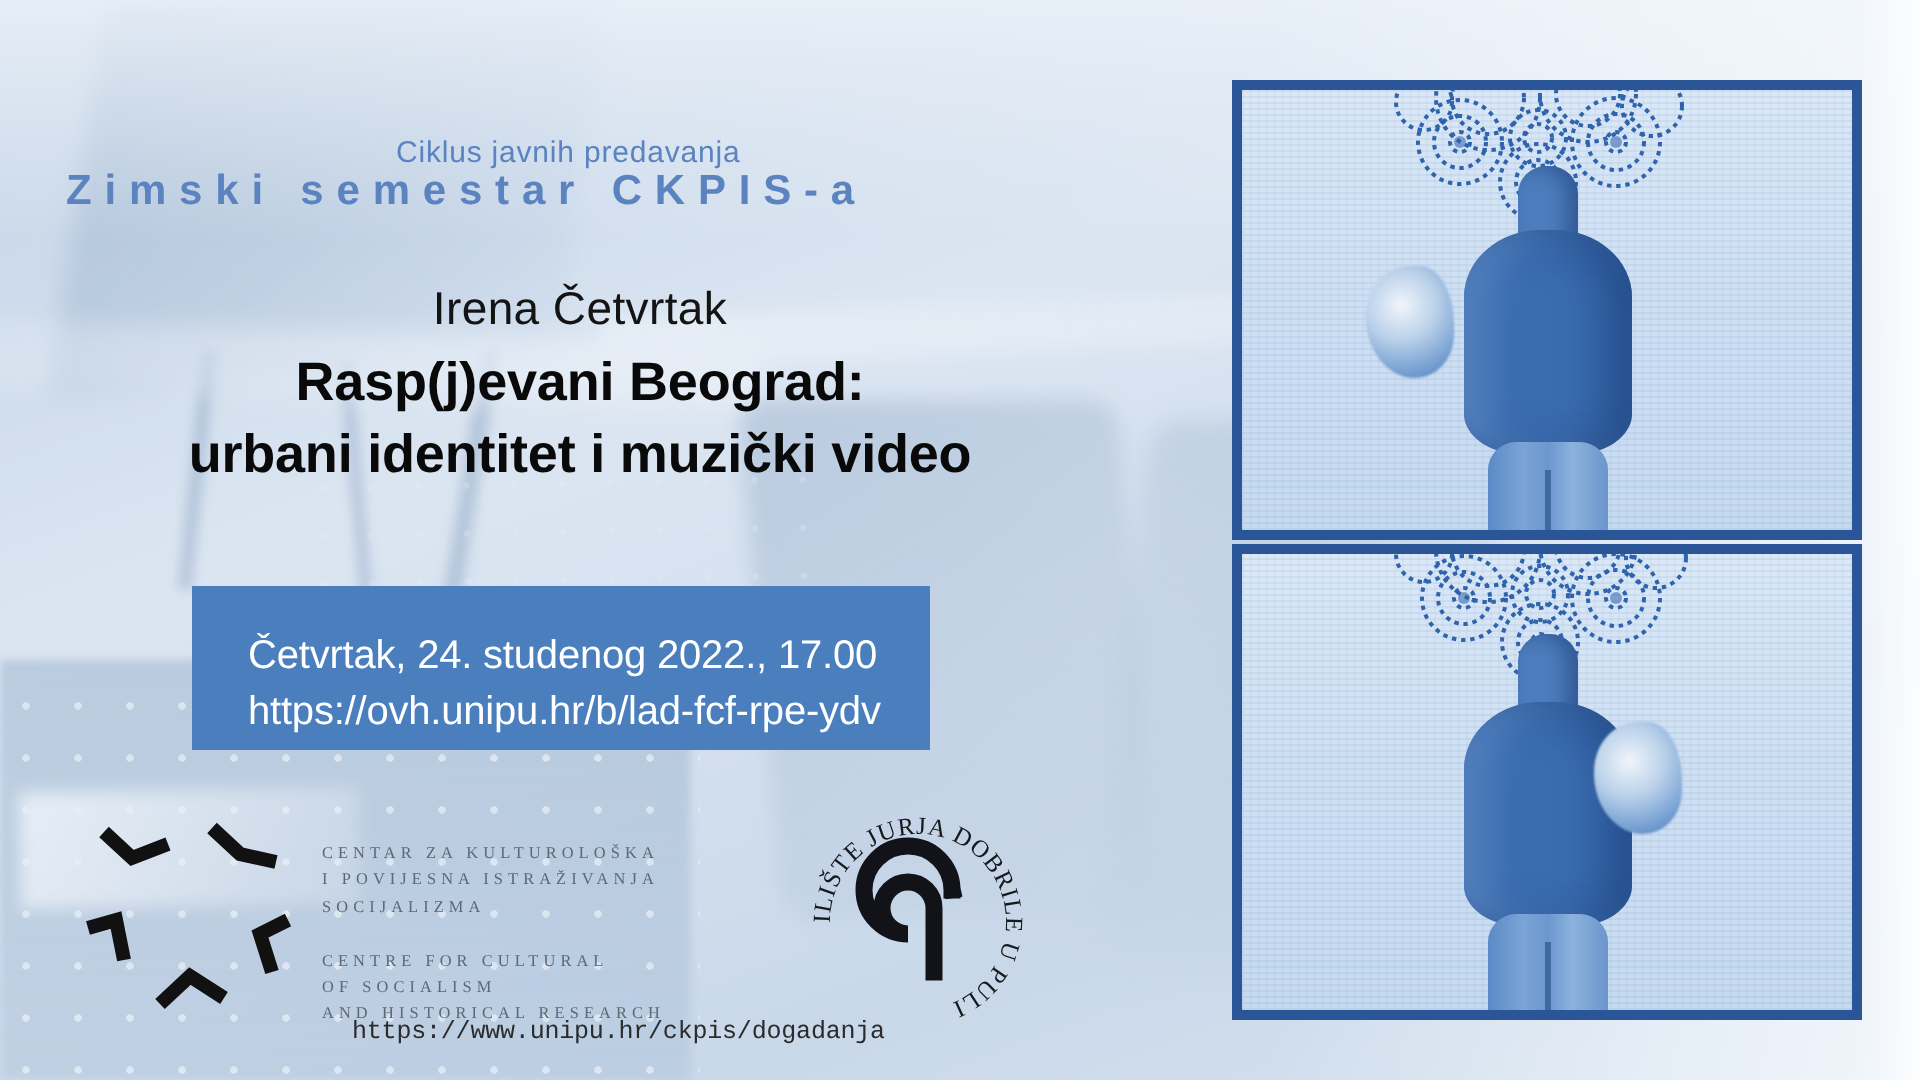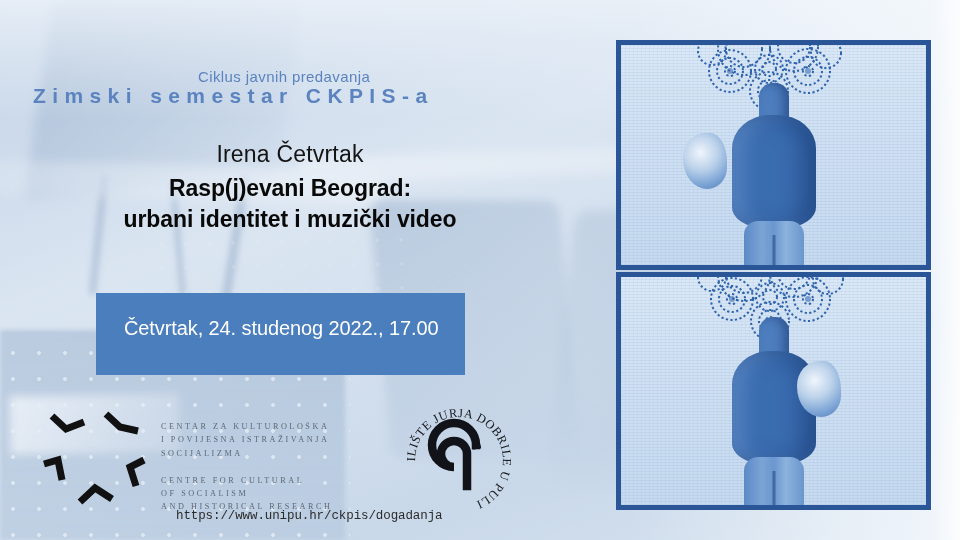--- a/index.html
+++ b/index.html
@@ -95,21 +95,21 @@
     position:absolute;left:178px;top:68px;
     font-size:15px;letter-spacing:.4px;color:#5b83c0;white-space:nowrap;margin-left:20px;
   }
 
   
   .talk{position:absolute;left:0;top:140px;width:580px;text-align:center;}
   .speaker{
     font-size:23px;color:#141414;letter-spacing:.2px;line-height:1.25;
   }
   .talk-title{
-    font-size:23px;font-weight:bold;color:#090909;line-height:1.34;
+    font-size:27px;font-weight:bold;color:#090909;line-height:1.34;
     margin-top:4px;letter-spacing:-.1px;
   }
 
   
   .infobox{
     position:absolute;left:96px;top:293px;width:369px;height:82px;
     background:#4a7ebd;
     box-shadow:0 0 0 0 rgba(0,0,0,0);
   }
   .infobox .line{
@@ -223,20 +223,21 @@
     <div class="speaker">Irena Četvrtak</div>
     <div class="talk-title">
       <div>Rasp(j)evani Beograd:</div>
       <div>urbani identitet i muzički video</div>
     </div>
   </div>
 
   <div class="infobox">
     <div class="inner">
       <div class="line">Četvrtak, 24. studenog 2022., 17.00</div>
+      <div class="line">https://ovh.unipu.hr/b/lad-fcf-rpe-ydv</div>
     </div>
   </div>
 
   <div class="mark">
     <svg width="110" height="110" viewBox="0 0 110 110">
       <g stroke="#111111" stroke-width="7" fill="none" stroke-linecap="butt" stroke-linejoin="miter">
         <path d="M12 18 L26 31 L44 24"></path>
         <path d="M66 16 L80 29 L98 33"></path>
         <path d="M4 66 L18 62 L22 82"></path>
         <path d="M104 62 L90 69 L96 88"></path>

